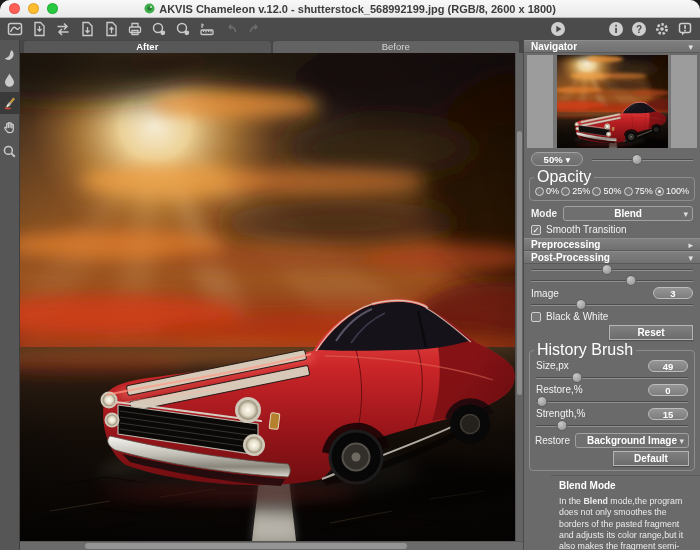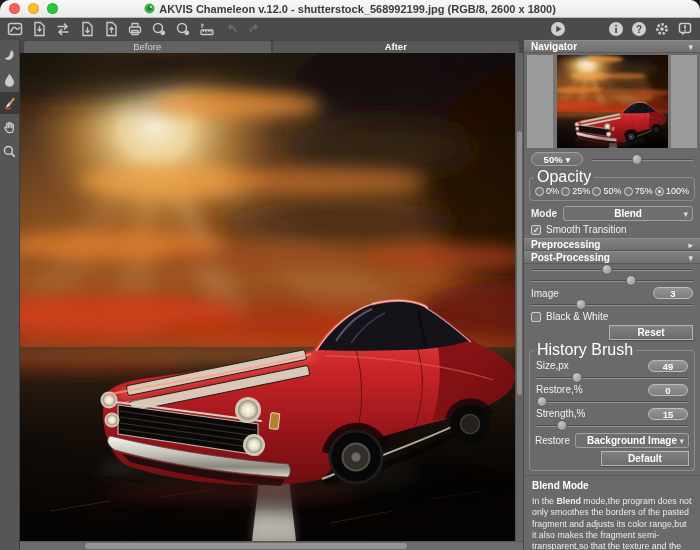--- a/index.html
+++ b/index.html
@@ -74,22 +74,22 @@
   .value-box{width:40px;height:12px;border:1px solid #bcbcbc;border-radius:7px;background:linear-gradient(#959595,#7e7e7e);
     font-size:9.5px;font-weight:bold;color:#fff;text-align:center;line-height:11px;}
   .slider-row{padding:0 7px;height:11px;}
   .btn{height:15px;border:1px solid #b5b5b5;border-radius:0;background:linear-gradient(#808080,#6c6c6c);color:#fff;
     font-weight:bold;font-size:10px;display:flex;align-items:center;justify-content:center;box-shadow:0 1px 1px rgba(0,0,0,.25);}
   .reset-row{display:flex;justify-content:flex-end;padding:2px 7px 1px;}
   .reset-row .btn{width:84px;}
   .restore-row{display:flex;align-items:center;gap:5px;padding:2px 1px 0;}
   .restore-row .dropdown{height:15px;}
   .default-row{display:flex;justify-content:flex-end;padding:3px 1px 1px;}
-  .default-row .btn{width:88px;}
-  .hints{flex:1;border-top:1px solid #5a5a5a;margin-top:2px;overflow:hidden;}
+  .default-row .btn{width:76px;}
+  .hints{flex:1;border-top:1px solid #5a5a5a;margin-top:2px;overflow:hidden;margin-left:27px;}
   .hints-title{padding:4px 8px 2px;font-weight:bold;color:#fff;font-size:10px;}
   .hints-body{padding:3px 8px;font-size:8.8px;line-height:1.28;color:#ececec;}
   .hints-body b{font-weight:bold;}
   .hidden-defs{position:absolute;width:0;height:0;overflow:hidden;}
 </style>
 </head>
 <body>
 
 <svg class="hidden-defs" aria-hidden="true">
   <defs>
@@ -383,25 +383,25 @@
       <div class="tool">
         <svg viewBox="0 0 16 16">
           <circle cx="6.8" cy="6.8" r="4.2" fill="none" stroke="currentColor" stroke-width="1.6"></circle>
           <path d="M10 10 L13.6 13.6" stroke="currentColor" stroke-width="2"></path>
         </svg>
       </div>
     </div>
 
     <div class="main">
       <div class="tabbar">
+        <div class="tab active">
+          <span>After</span>
+        </div>
         <div class="tab">
           <span>Before</span>
-        </div>
-        <div class="tab active">
-          <span>After</span>
         </div>
       </div>
       <div class="canvas">
         <svg viewBox="0 0 503 488" preserveAspectRatio="xMidYMid slice">
           <use href="#scene-art"></use>
         </svg>
         <div class="vscroll">
           <div class="sb-thumb"></div>
         </div>
       </div>

